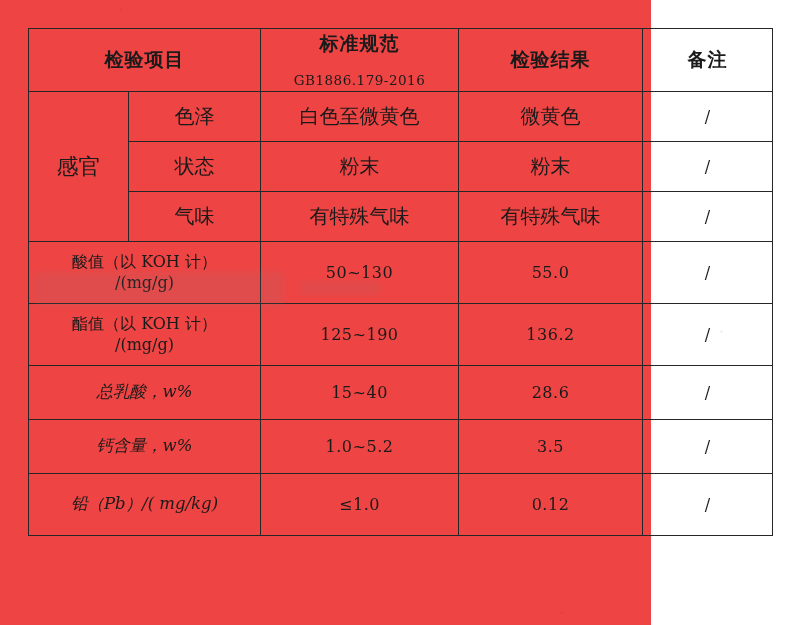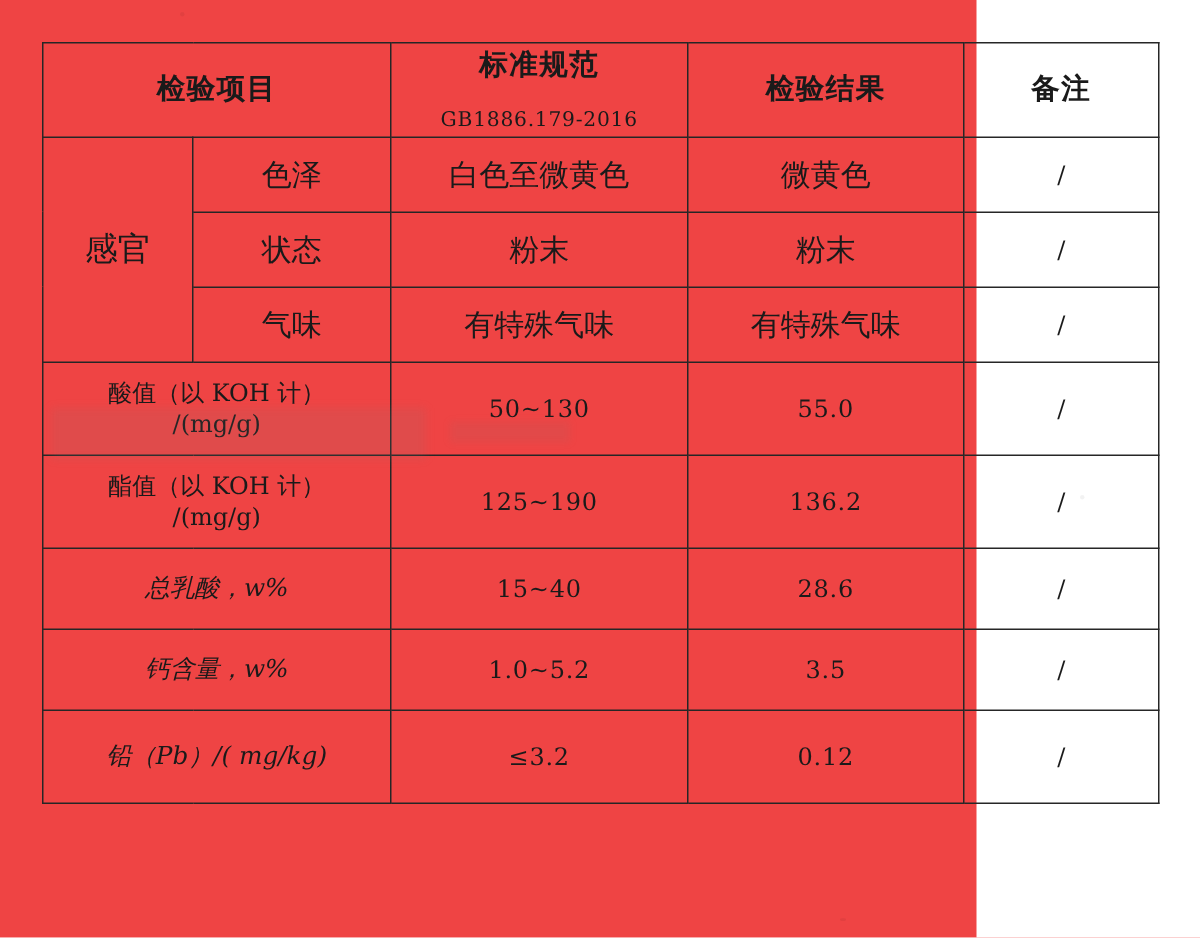--- a/index.html
+++ b/index.html
@@ -171,21 +171,21 @@
 
       <tr class="r-mid">
         <td class="wide-item" colspan="2">钙含量，w%</td>
         <td class="num">1.0~5.2</td>
         <td class="num">3.5</td>
         <td class="slash">/</td>
       </tr>
 
       <tr class="r-tall">
         <td class="wide-item" colspan="2">铅（Pb）/( mg/kg)</td>
-        <td class="num">≤3.2</td>
+        <td class="num">≤1.0</td>
         <td class="num">0.12</td>
         <td class="slash">/</td>
       </tr>
     </tbody>
   </table>
 
   <div class="smudge"></div>
   <div class="smudge2"></div>
 
   <div class="speckle" style="left:120px; top:8px; width:3px; height:3px;"></div>

